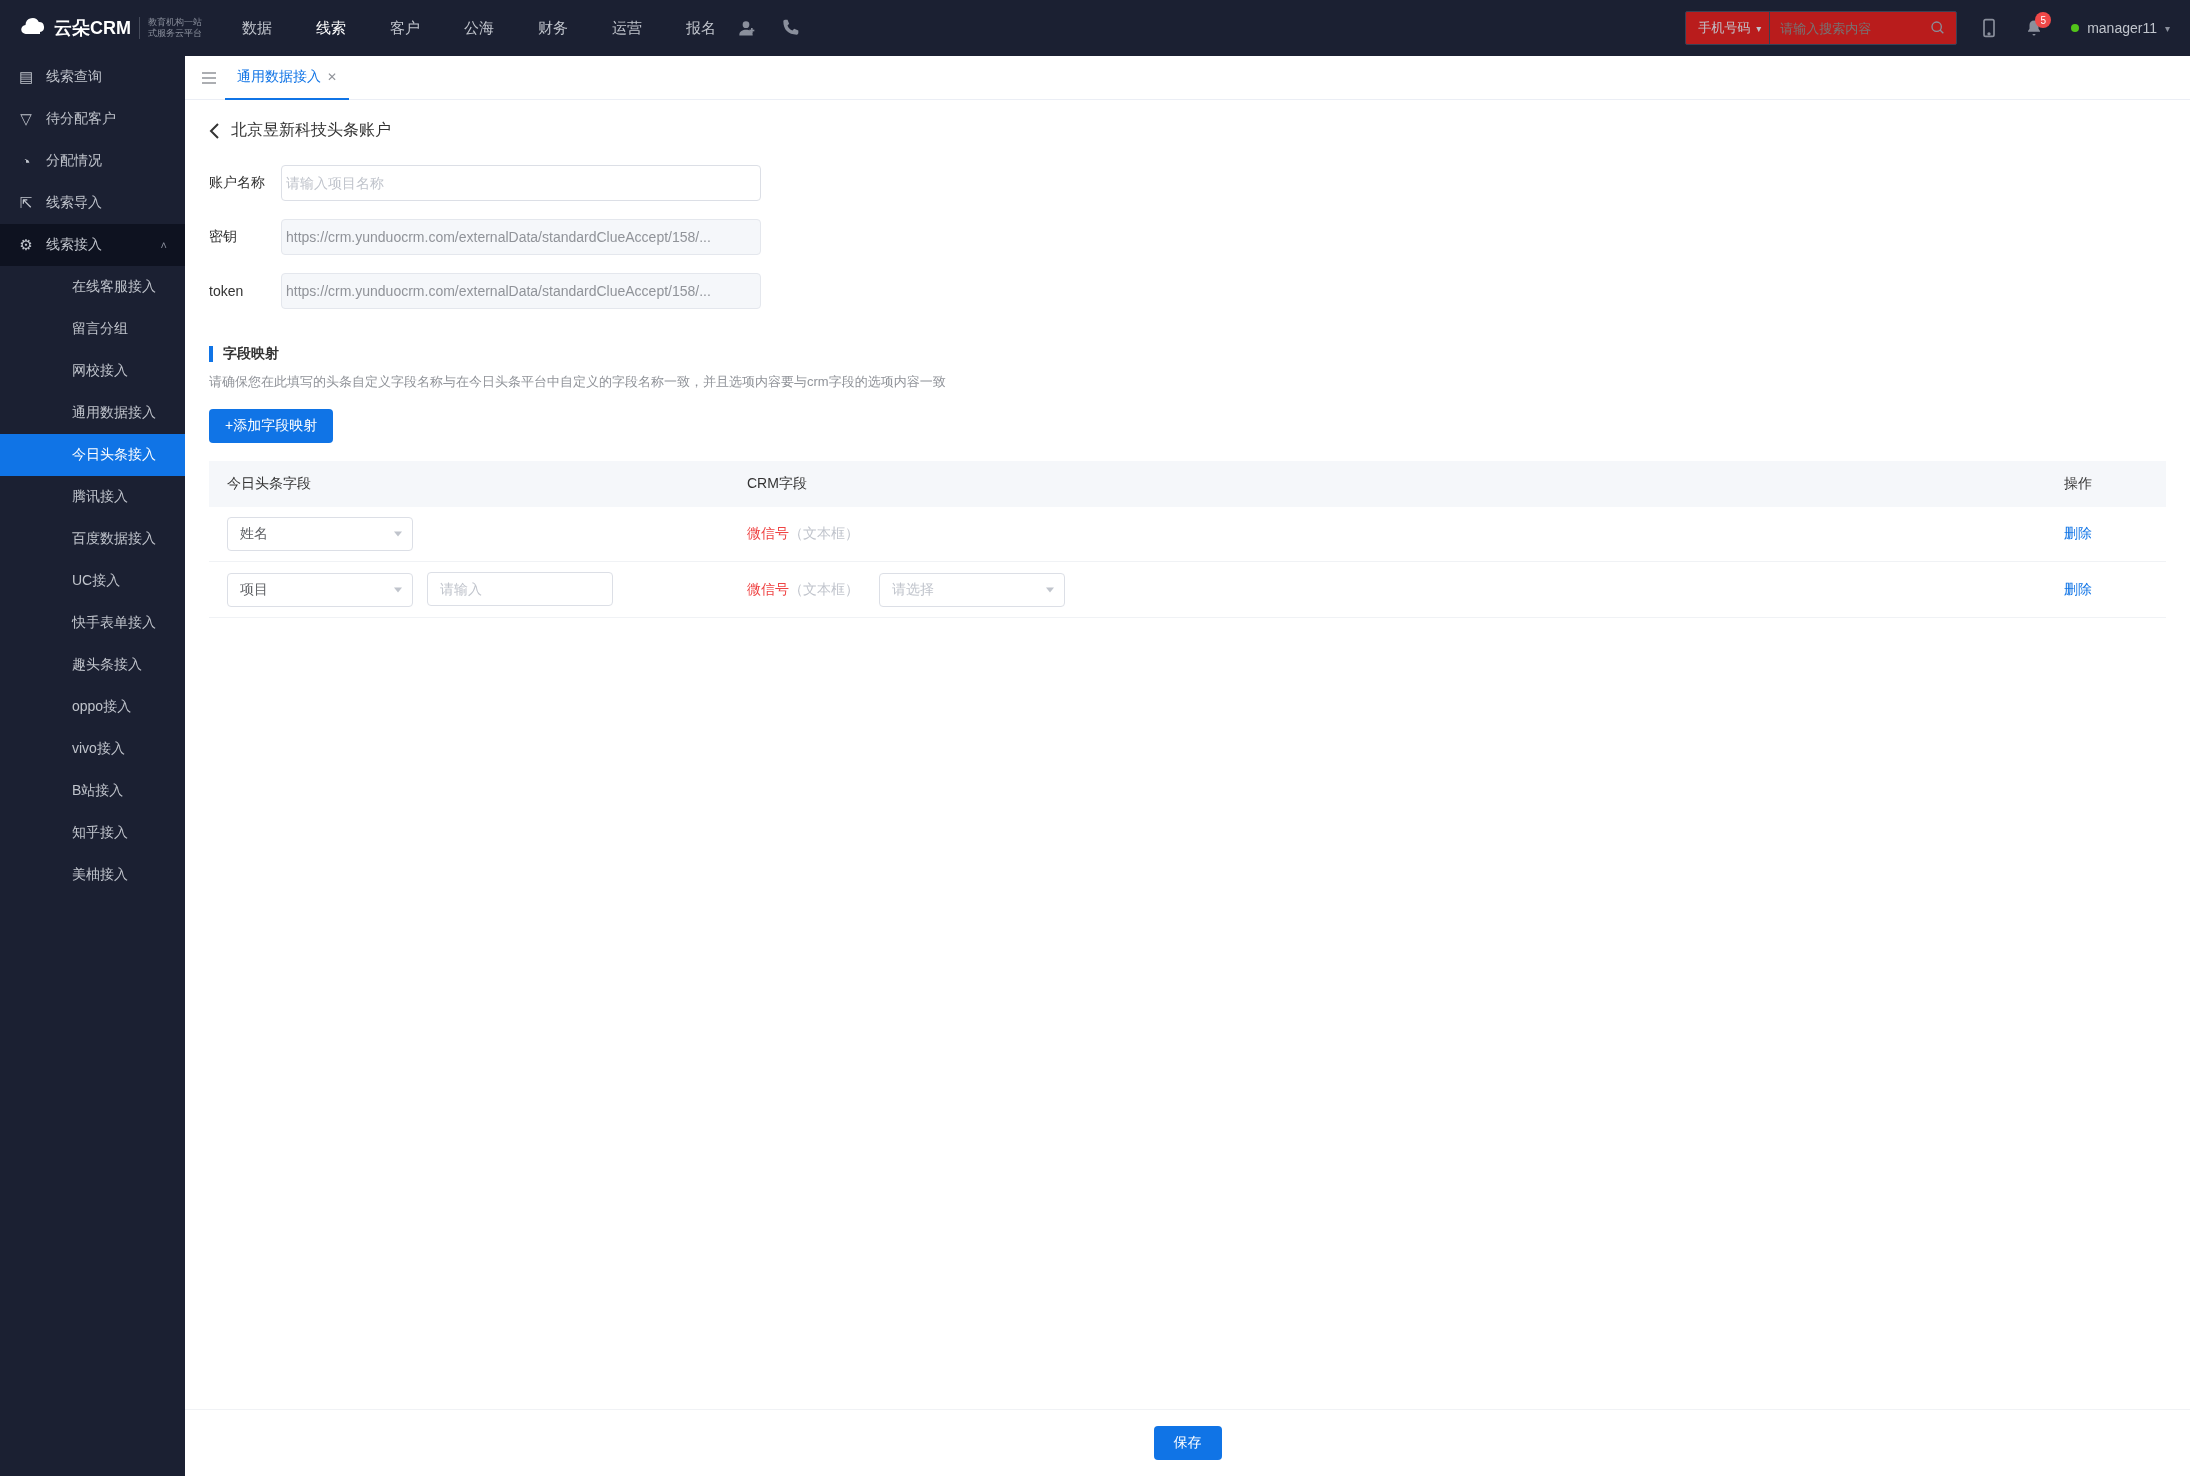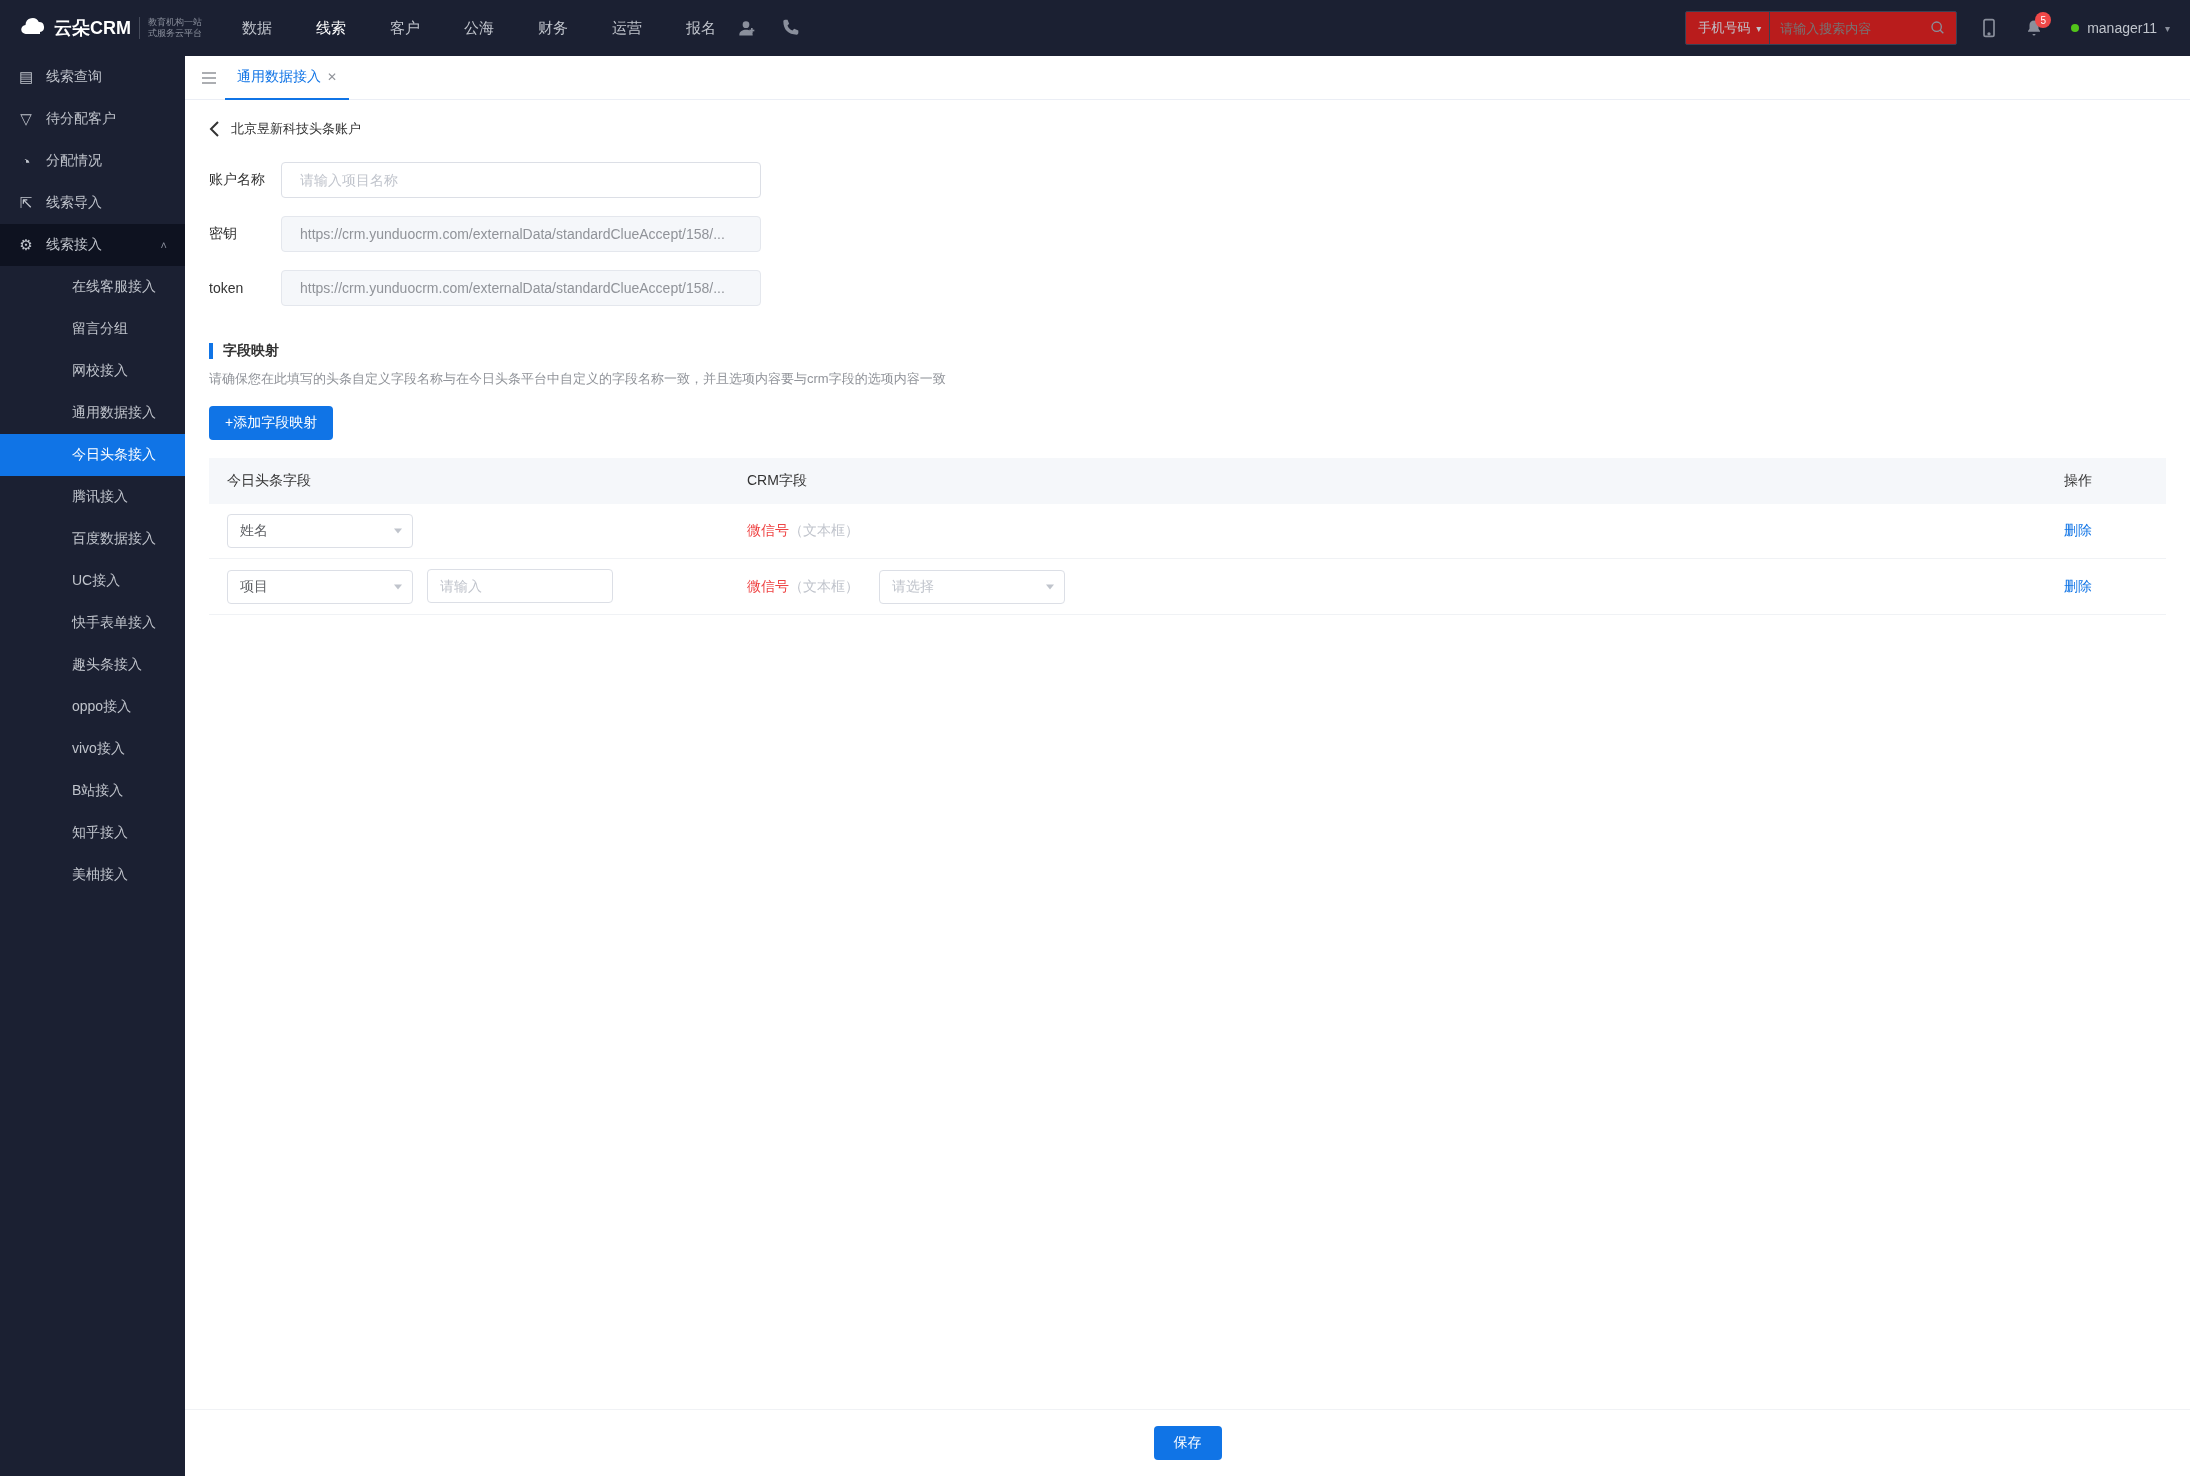--- a/index.html
+++ b/index.html
@@ -40,25 +40,25 @@
 
 .main { flex: 1; display: flex; flex-direction: column; background: #f5f6fa; overflow: hidden; }
 .tabs { background: #fff; border-bottom: 1px solid #ebeef5; display: flex; align-items: center; height: 44px; padding-left: 8px; }
 .tab-collapse { width: 32px; display: flex; justify-content: center; color: #909399; cursor: pointer; font-size: 15px; }
 .tab { padding: 0 12px; height: 44px; display: flex; align-items: center; gap: 6px; color: #1074e6; border-bottom: 2px solid #1074e6; font-size: 14px; cursor: pointer; }
 .tab-close { color: #909399; font-size: 12px; cursor: pointer; }
 
 .content { flex: 1; overflow-y: auto; background: #fff; margin: 0; padding: 20px 24px 80px; position: relative; }
 .page-head { display: flex; align-items: center; gap: 10px; margin-bottom: 24px; }
 .back-icon { cursor: pointer; font-size: 18px; color: #333; }
-.page-title { font-size: 13px; font-weight: 500; }
+.page-title { font-size: 16px; font-weight: 500; }
 
 .form-row { display: flex; align-items: center; margin-bottom: 18px; }
 .form-label { width: 72px; color: #333; font-size: 14px; }
-.form-input { width: 480px; height: 36px; border: 1px solid #dcdfe6; border-radius: 4px; padding: 0 18px; font-size: 14px; color: #606266; outline: none; }
+.form-input { width: 480px; height: 36px; border: 1px solid #dcdfe6; border-radius: 4px; padding: 0 4px; font-size: 14px; color: #606266; outline: none; }
 .form-input::placeholder { color: #c0c4cc; }
 .form-input.readonly { background: #f5f7fa; color: #909399; border-color: #e4e7ed; }
 
 .section-head { display: flex; align-items: center; gap: 10px; margin: 36px 0 10px; }
 .section-bar { width: 4px; height: 16px; background: #1074e6; }
 .section-title { font-size: 14px; font-weight: 600; color: #333; }
 .section-desc { color: #909399; font-size: 13px; margin-bottom: 18px; }
 
 .btn { display: inline-flex; align-items: center; justify-content: center; border-radius: 4px; cursor: pointer; font-size: 14px; border: none; }
 .btn-primary { background: #1074e6; color: #fff; height: 34px; padding: 0 16px; }

